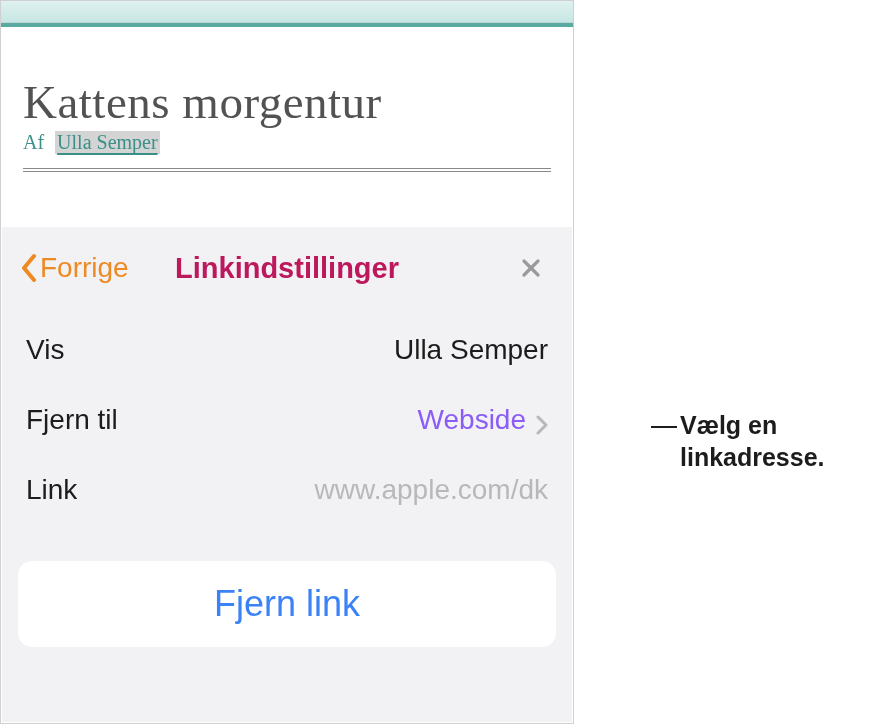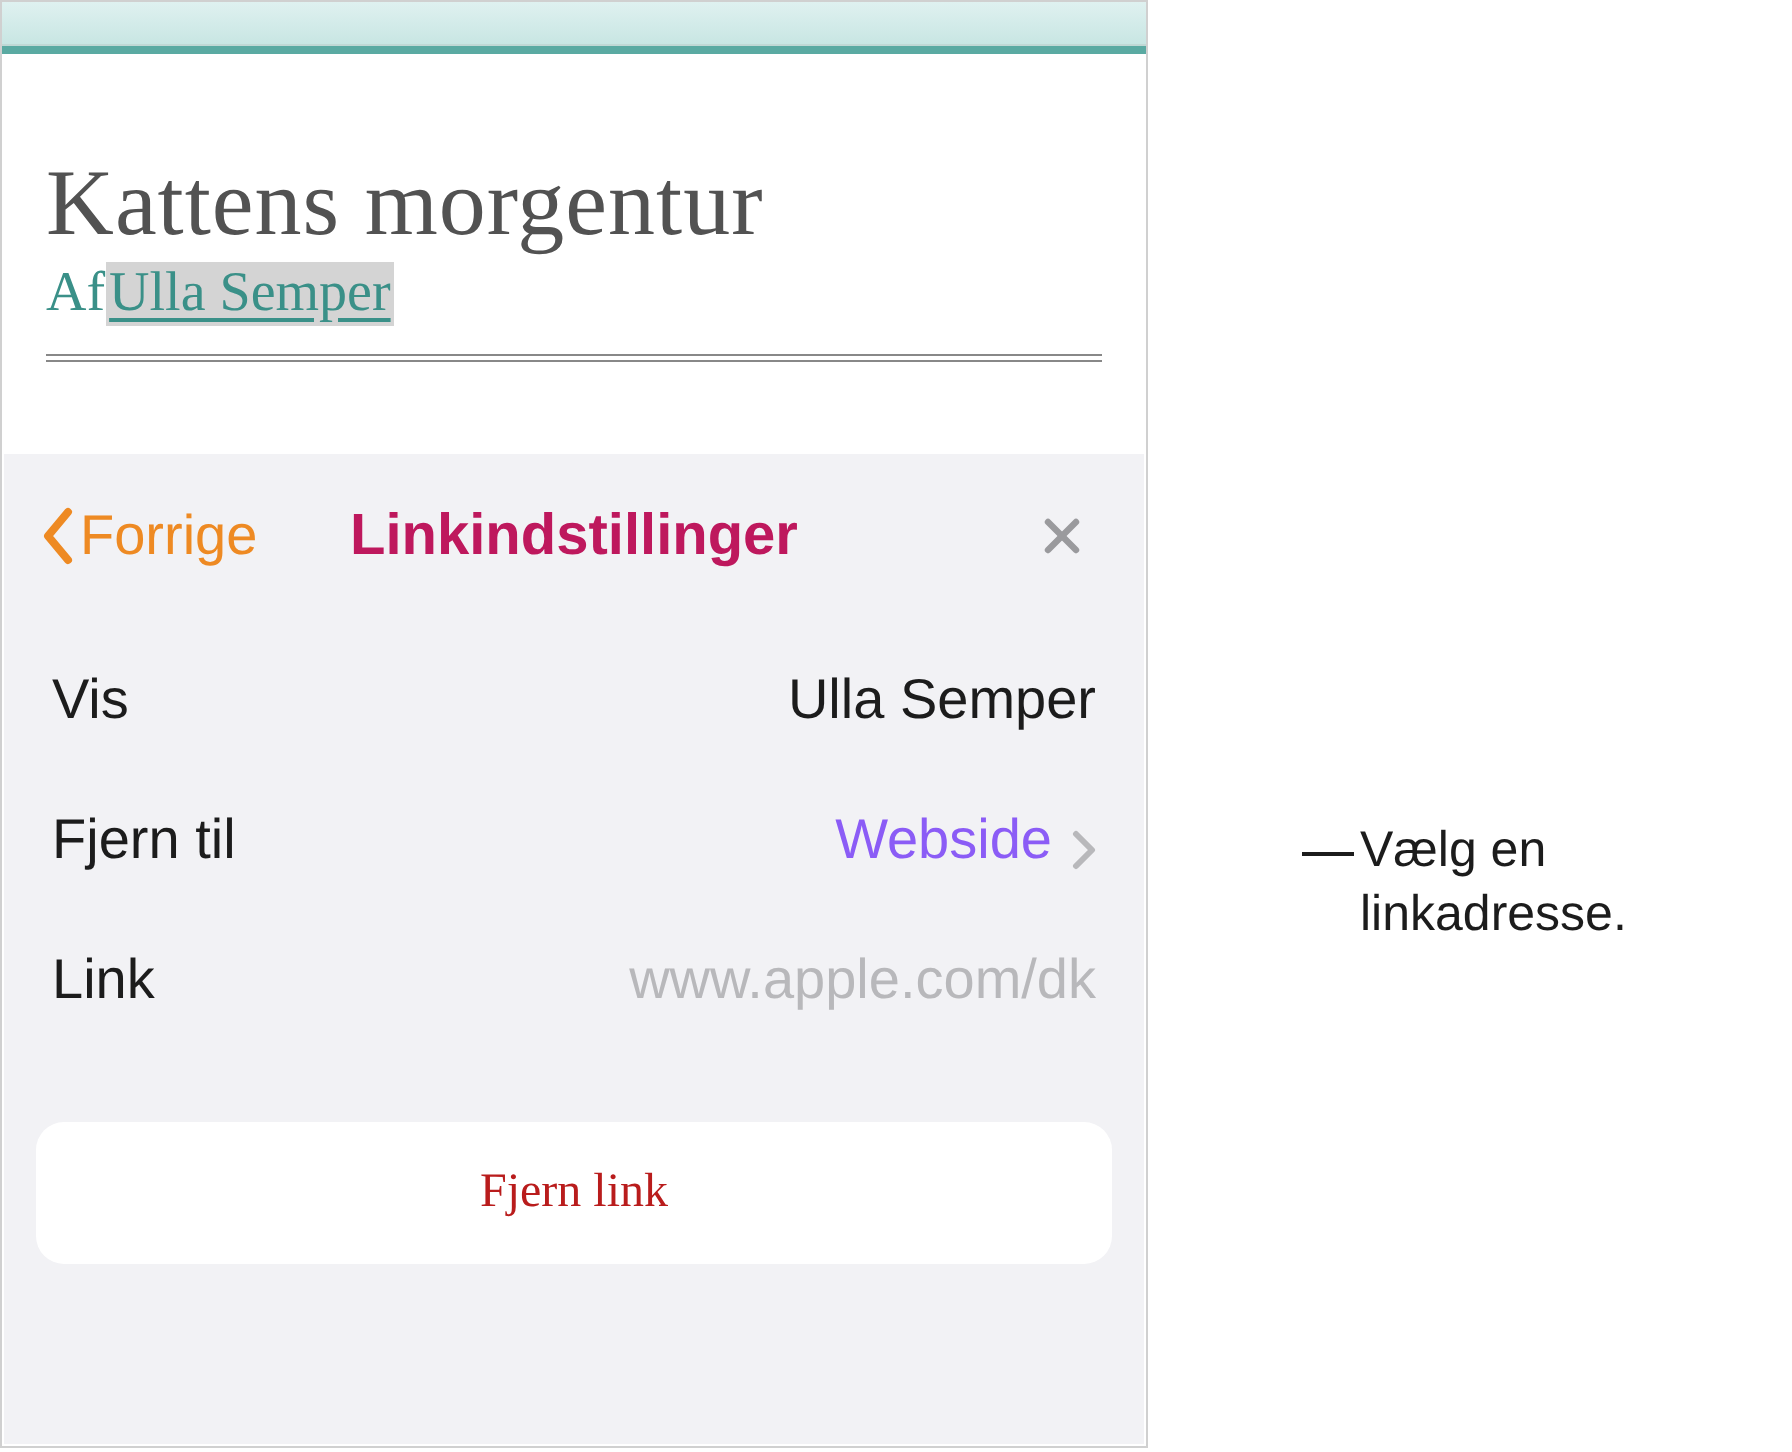--- a/index.html
+++ b/index.html
@@ -36,25 +36,26 @@
     .doc-title {
       font-family: Georgia, "Times New Roman", serif;
       font-size: 47px;
       font-weight: 400;
       color: #525252;
       letter-spacing: 0.5px;
       margin-bottom: 2px;
     }
     .doc-subtitle {
       font-family: Georgia, "Times New Roman", serif;
-      font-size: 28px;
+      font-size: 20px;
       font-weight: 400;
       color: #3a9088;
       display: flex;
       align-items: baseline;
+      gap: 11px;
       margin-bottom: 14px;
     }
     .subtitle-prefix {
       color: #3a9088;
     }
     .linked-text {
       color: #3a9088;
       text-decoration: underline;
       text-underline-offset: 4px;
       background: #d4d4d4;
@@ -157,33 +158,33 @@
     }
     .remove-button-wrapper {
       padding: 36px 16px 0 16px;
     }
     .remove-button {
       width: 100%;
       background: #ffffff;
       border: none;
       border-radius: 14px;
       padding: 22px 0;
-      font-size: 24px;
-      color: #b91c1c;
+      font-size: 36px;
+      color: #3b82f6;
       cursor: pointer;
       text-align: center;
-      font-family: Liberation Serif, serif;
     }
     .callout {
       position: absolute;
       left: 680px;
       top: 409px;
       font-size: 25px;
       color: #1c1c1c;
       line-height: 1.28;
+      font-weight: bold;
     }
     .callout-line {
       position: absolute;
       left: 651px;
       top: 426px;
       width: 26px;
       height: 1.5px;
       background: #1c1c1c;
     }
   </style>

